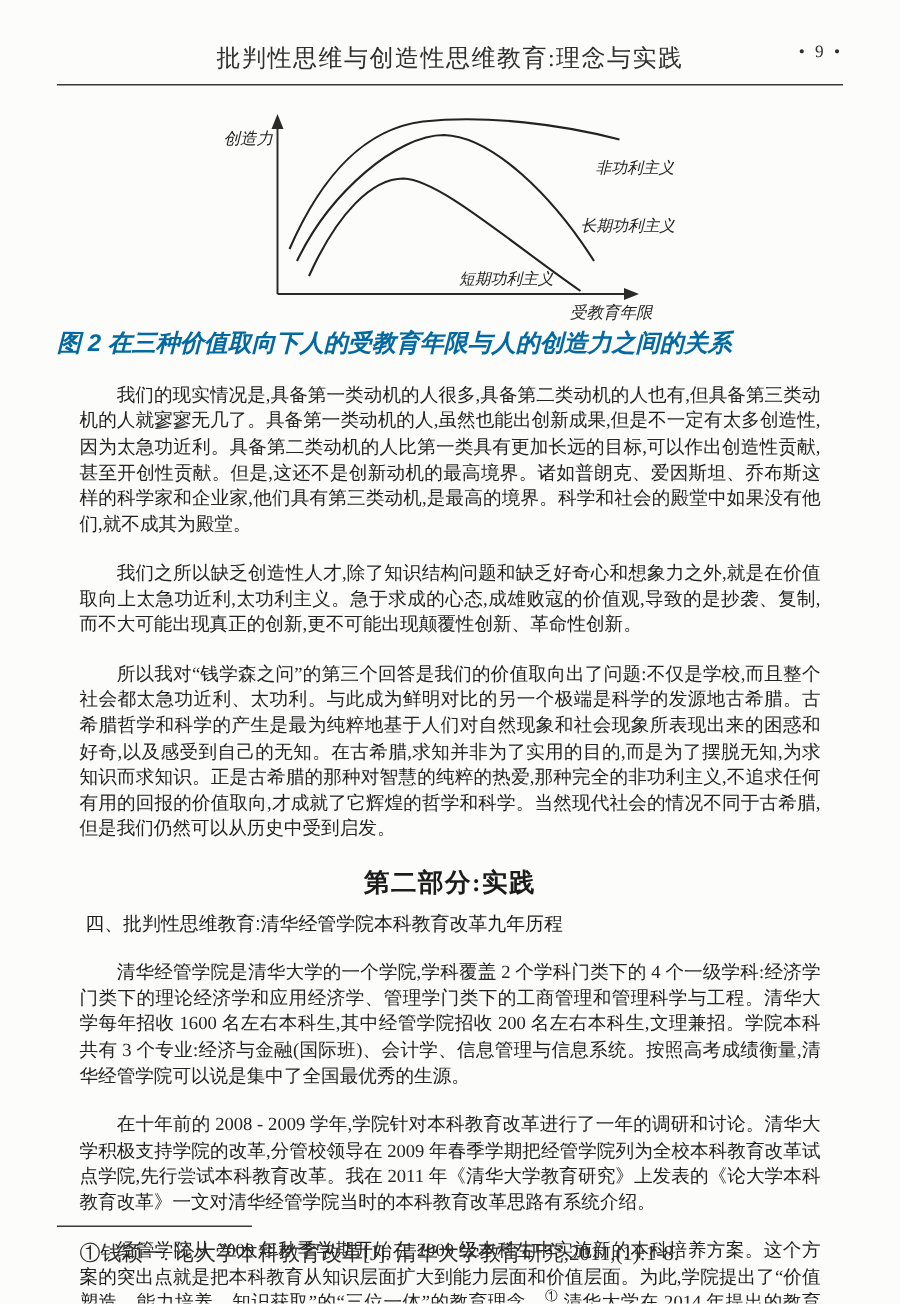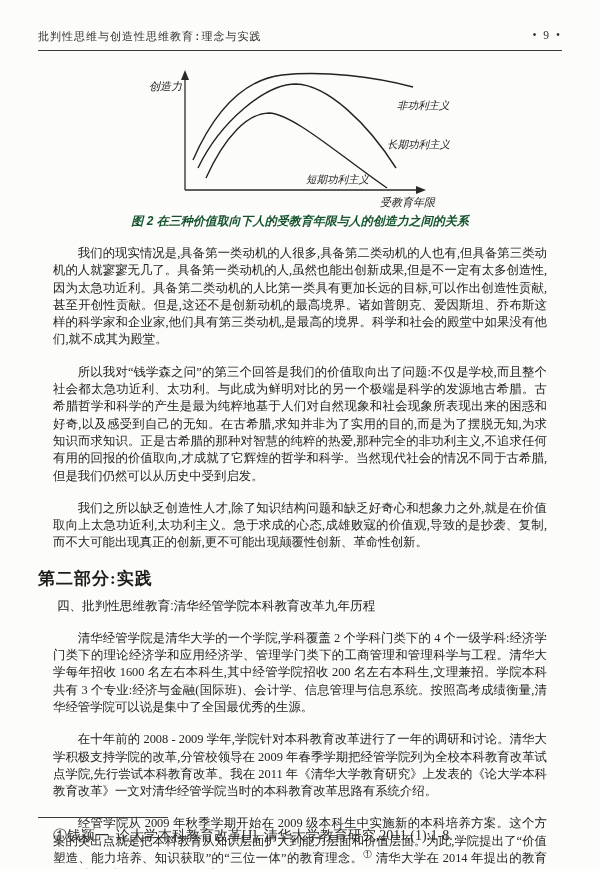--- a/index.html
+++ b/index.html
@@ -8,41 +8,41 @@
     background:#fcfcfa;
     color:#222;
     font-family:"Liberation Serif", serif;
     position:relative;
     overflow:hidden;
   }
   .page{padding:0 38px;}
   
   .header{position:relative;padding-top:29px;}
   .header-title{
-    font-size:11px;letter-spacing:1px;color:#2f2f2f;
-    font-family:Liberation Mono, monospace;
+    text-align:center;font-size:16px;letter-spacing:1px;color:#2f2f2f;
+    font-family:Liberation Serif, serif;
   }
   .page-num{position:absolute;right:0;top:29px;font-size:11.5px;letter-spacing:2px;color:#2f2f2f;}
   .header-rule{border-bottom:1.2px solid #3a3a3a;margin-top:6px;}
   
   .figure{margin-top:11px;text-align:center;font-style:italic;}
   .figure svg{display:block;margin:0 auto;}
   .figure-caption{
     font-family:"Liberation Sans", sans-serif;
-    font-weight:bold;font-size:12px;color:#14532d;
-    text-align:center;margin-top:3px;
+    font-weight:bold;font-size:16px;color:#0369a1;
+    text-align:left;margin-top:3px;
   }
   
   .body-p{
     font-size:12.4px;line-height:17.3px;text-align:justify;
     text-indent:2em;margin:15px;color:#232323;
   }
   .body-p sup{font-size:8.5px;line-height:0;}
   .section-title{
-    font-size:17px;font-weight:bold;color:#1c1c1c;
+    text-align:center;font-size:17px;font-weight:bold;color:#1c1c1c;
     margin:9px 0 8px 0;letter-spacing:1px;
   }
   .subsection-title{
     font-family:"Liberation Sans", sans-serif;
     font-weight:normal;font-size:12.6px;color:#1c1c1c;
     text-indent:1.5em;margin:0 0 3px 0;
   }
   .text-block{margin-top:5px;}
   
   .footnote{position:absolute;left:38px;right:38px;bottom:24px;}
@@ -76,22 +76,22 @@
       <text x="250" y="144" font-size="11" fill="#222" font-family="Liberation Sans, sans-serif">受教育年限</text>
       <text x="267" y="47" font-size="10.5" fill="#222" font-family="Liberation Sans, sans-serif">非功利主义</text>
       <text x="257" y="86" font-size="10.5" fill="#222" font-family="Liberation Sans, sans-serif">长期功利主义</text>
       <text x="176" y="121" font-size="10.5" fill="#222" font-family="Liberation Sans, sans-serif">短期功利主义</text>
     </svg>
     <div class="figure-caption">图 2  在三种价值取向下人的受教育年限与人的创造力之间的关系</div>
   </div>
 
   <div class="text-block">
     <p class="body-p">我们的现实情况是,具备第一类动机的人很多,具备第二类动机的人也有,但具备第三类动机的人就寥寥无几了。具备第一类动机的人,虽然也能出创新成果,但是不一定有太多创造性,因为太急功近利。具备第二类动机的人比第一类具有更加长远的目标,可以作出创造性贡献,甚至开创性贡献。但是,这还不是创新动机的最高境界。诸如普朗克、爱因斯坦、乔布斯这样的科学家和企业家,他们具有第三类动机,是最高的境界。科学和社会的殿堂中如果没有他们,就不成其为殿堂。</p>
+    <p class="body-p">我们之所以缺乏创造性人才,除了知识结构问题和缺乏好奇心和想象力之外,就是在价值取向上太急功近利,太功利主义。急于求成的心态,成雄败寇的价值观,导致的是抄袭、复制,而不大可能出现真正的创新,更不可能出现颠覆性创新、革命性创新。</p>
     <p class="body-p">所以我对“钱学森之问”的第三个回答是我们的价值取向出了问题:不仅是学校,而且整个社会都太急功近利、太功利。与此成为鲜明对比的另一个极端是科学的发源地古希腊。古希腊哲学和科学的产生是最为纯粹地基于人们对自然现象和社会现象所表现出来的困惑和好奇,以及感受到自己的无知。在古希腊,求知并非为了实用的目的,而是为了摆脱无知,为求知识而求知识。正是古希腊的那种对智慧的纯粹的热爱,那种完全的非功利主义,不追求任何有用的回报的价值取向,才成就了它辉煌的哲学和科学。当然现代社会的情况不同于古希腊,但是我们仍然可以从历史中受到启发。</p>
-    <p class="body-p">我们之所以缺乏创造性人才,除了知识结构问题和缺乏好奇心和想象力之外,就是在价值取向上太急功近利,太功利主义。急于求成的心态,成雄败寇的价值观,导致的是抄袭、复制,而不大可能出现真正的创新,更不可能出现颠覆性创新、革命性创新。</p>
   </div>
 
   <h2 class="section-title">第二部分:实践</h2>
 
   <h3 class="subsection-title">四、批判性思维教育:清华经管学院本科教育改革九年历程</h3>
 
   <div>
     <p class="body-p">清华经管学院是清华大学的一个学院,学科覆盖 2 个学科门类下的 4 个一级学科:经济学门类下的理论经济学和应用经济学、管理学门类下的工商管理和管理科学与工程。清华大学每年招收 1600 名左右本科生,其中经管学院招收 200 名左右本科生,文理兼招。学院本科共有 3 个专业:经济与金融(国际班)、会计学、信息管理与信息系统。按照高考成绩衡量,清华经管学院可以说是集中了全国最优秀的生源。</p>
     <p class="body-p">在十年前的 2008 - 2009 学年,学院针对本科教育改革进行了一年的调研和讨论。清华大学积极支持学院的改革,分管校领导在 2009 年春季学期把经管学院列为全校本科教育改革试点学院,先行尝试本科教育改革。我在 2011 年《清华大学教育研究》上发表的《论大学本科教育改革》一文对清华经管学院当时的本科教育改革思路有系统介绍。</p>
     <p class="body-p"><span>经管学院从 2009 年秋季学期开始在 2009 级本科生中实施新的本科培养方案。这个方案的突出点就是把本科教育从知识层面扩大到能力层面和价值层面。为此,学院提出了“价值塑造、能力培养、知识获取”的“三位一体”的教育理念。</span><sup>①</sup><span> 清华大学在 2014 年提出的教育 40 条中,把这个“三位一体”作为整个</span></p>

